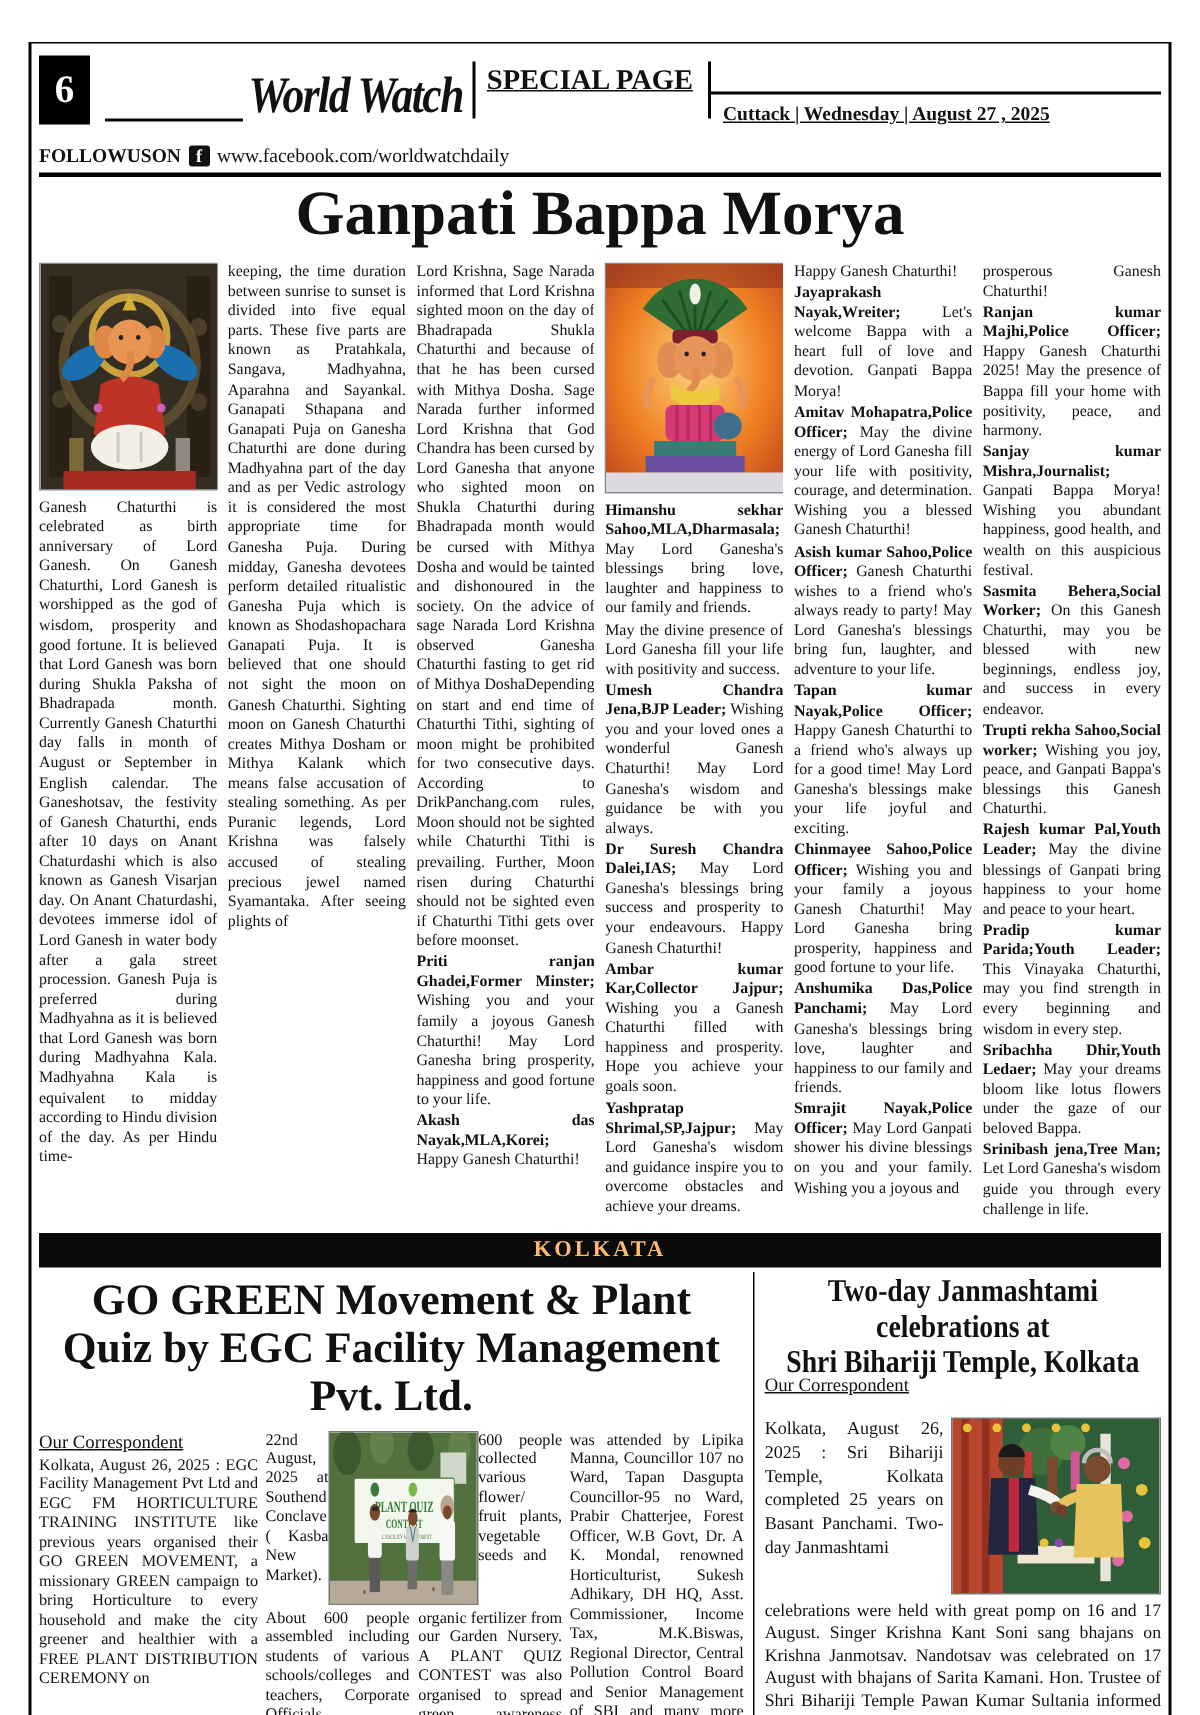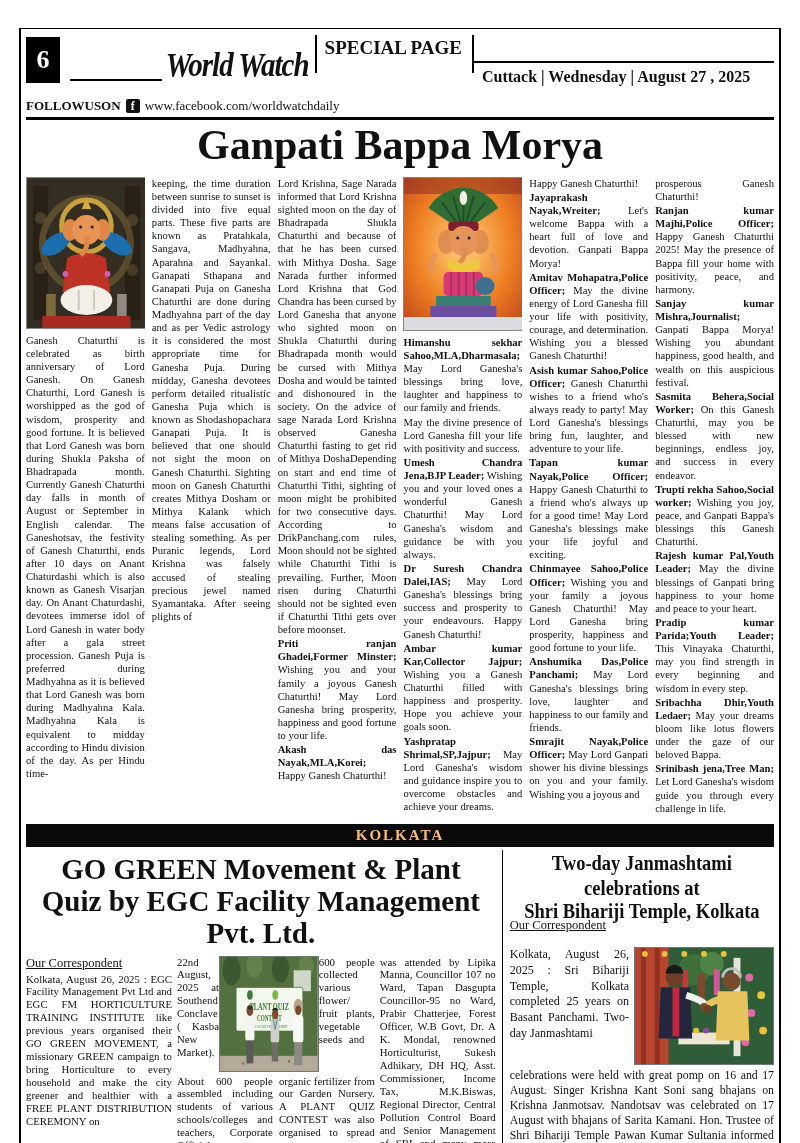--- a/index.html
+++ b/index.html
@@ -6,26 +6,26 @@
   body{font-family:"Liberation Serif", serif; color:#111;}
   .sheet{position:relative;width:748px;margin:28px auto 0;border:2px solid #000;border-top:1px solid #000;
          padding:6px 5px 4px;min-height:1100px;box-sizing:content-box;background:#fff;}
   
   .hdr{display:flex;align-items:flex-start;}
   .pageno{width:34px;height:46px;background:#000;color:#fff;font-weight:bold;font-size:26px;
           display:flex;align-items:center;justify-content:center;margin-top:2px;flex:0 0 auto;}
   .hdr-spacer{flex:1 1 auto;height:44px;border-bottom:2px solid #000;margin:0 4px 0 10px;}
   .logo{font-weight:bold;font-size:29px;letter-spacing:-1px;transform:scaleY(1.18);padding:12px 6px 0 0;
         white-space:nowrap;font-style:italic;}
-  .hdr-right{display:flex;flex:0 0 auto;align-items:flex-start;}
+  .hdr-right{display:flex;flex:0 0 auto;align-items:center;text-decoration:underline;}
   .special-label{border-left:2px solid #000;border-right:2px solid #000;padding:2px 10px 14px 8px;
                  font-weight:bold;font-size:19px;white-space:nowrap;}
   .date-block{display:flex;flex-direction:column;width:300px;}
   .date-spacer{height:26px;border-bottom:2px solid #000;}
-  .dateline{font-weight:bold;font-size:16px;padding:5px 0 0 8px;white-space:nowrap;}
+  .dateline{font-weight:bold;font-size:13px;padding:5px 0 0 8px;white-space:nowrap;}
   .follow{display:flex;justify-content:flex-start;align-items:center;gap:5px;margin:12px 0 3px;
           font-size:13px;font-weight:bold;}
   .fb{width:14px;height:14px;background:#111;color:#fff;font-weight:bold;font-size:12px;line-height:14px;
       text-align:center;border-radius:2px;}
   .follow-url{font-weight:normal;}
   .thickrule{border:0;border-top:3px solid #000;margin:2px 0 0;}
   
   h1.mainhead{font-size:42px;line-height:1.02;font-weight:bold;text-align:center;margin:4px 0 10px;white-space:nowrap;}
   
   .cols{display:flex;gap:7px;height:642px;overflow:hidden;}

